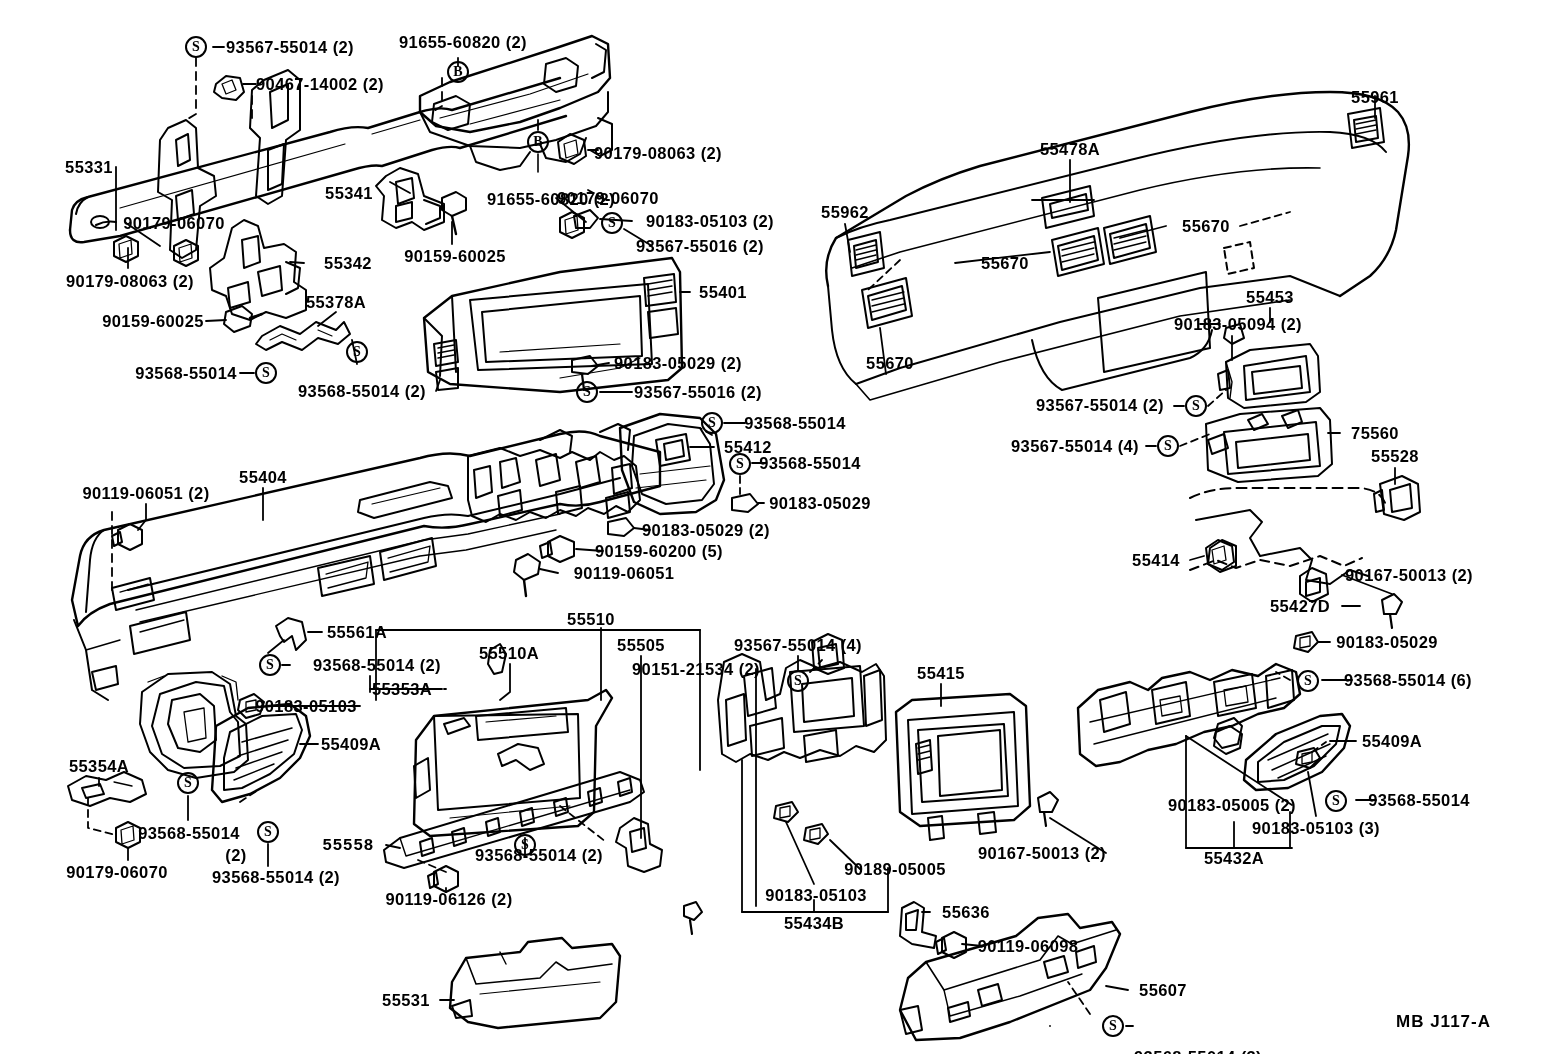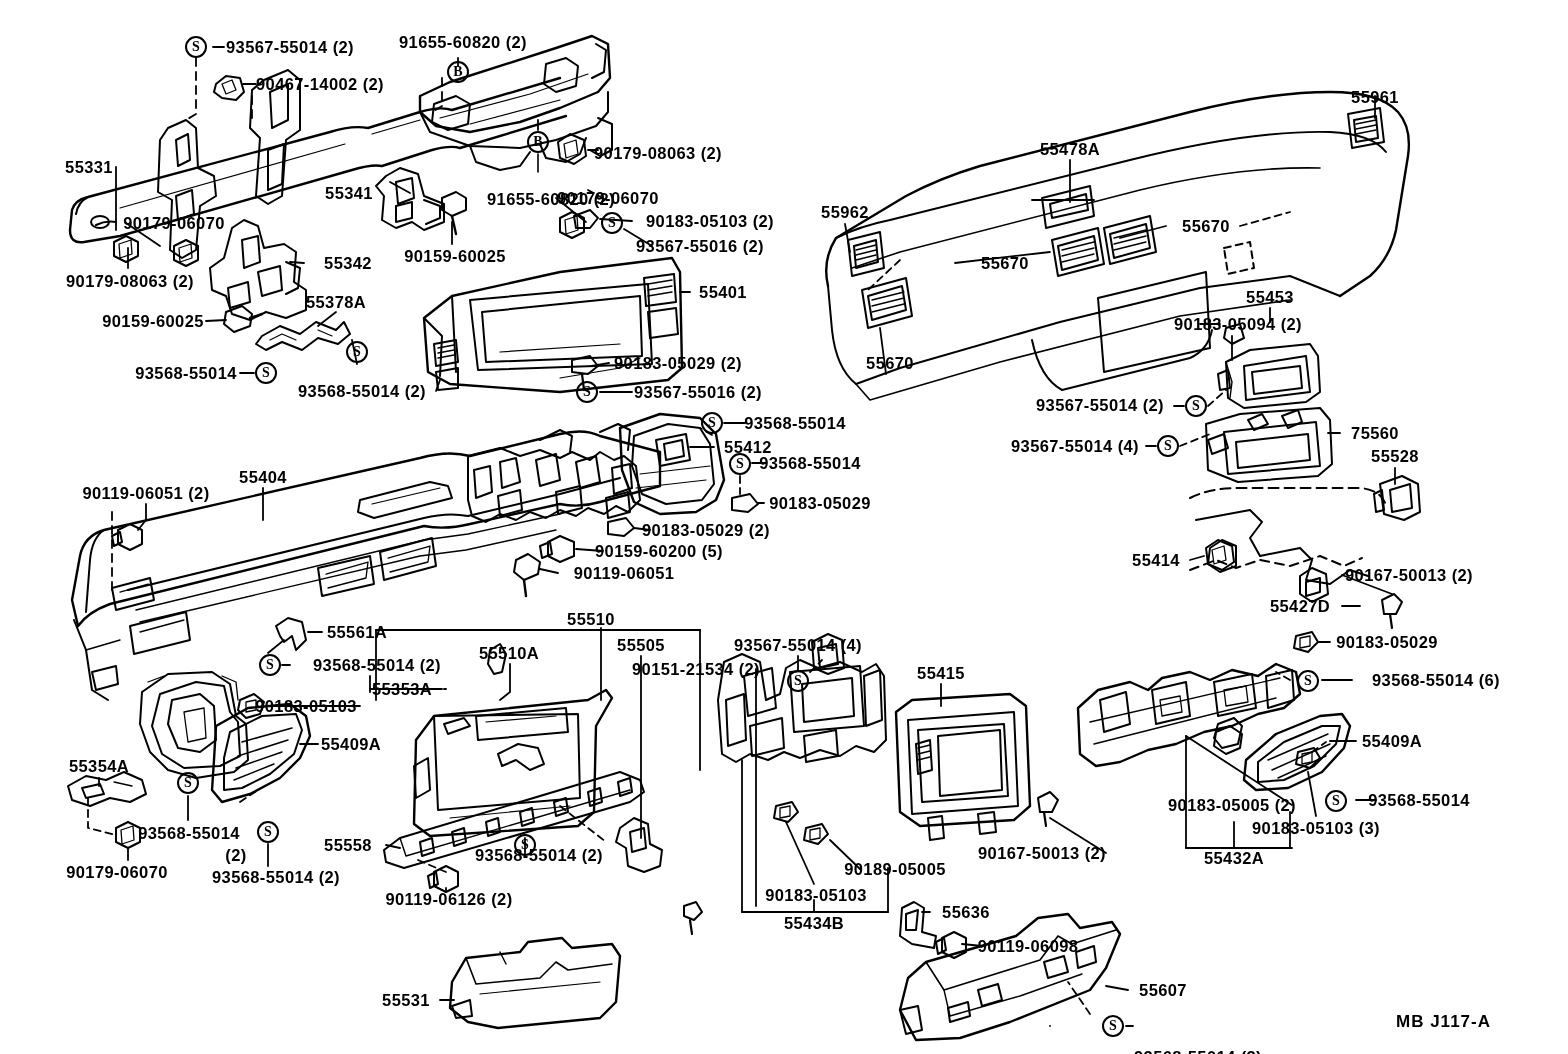--- a/index.html
+++ b/index.html
@@ -642,28 +642,28 @@
       <div class="lbl" style="left: 1409px; top: 575px;">90167-50013 (2)</div>
       <div class="lbl" style="left: 1300px; top: 606px;">55427D</div>
       <div class="lbl" style="left: 591px; top: 619px;">55510</div>
       <div class="lbl" style="left: 357px; top: 632px;">55561A</div>
       <div class="lbl" style="left: 1387px; top: 642px;">90183-05029</div>
       <div class="lbl" style="left: 641px; top: 645px;">55505</div>
       <div class="lbl" style="left: 798px; top: 645px;">93567-55014 (4)</div>
       <div class="lbl" style="left: 509px; top: 653px;">55510A</div>
       <div class="lbl" style="left: 696px; top: 669px;">90151-21534 (2)</div>
       <div class="lbl" style="left: 377px; top: 665px;">93568-55014 (2)</div>
-      <div class="lbl" style="left: 1408px; top: 680px; margin-left: 28px;">93568-55014 (6)</div>
+      <div class="lbl" style="left: 1408px; top: 680px;">93568-55014 (6)</div>
       <div class="lbl" style="left: 402px; top: 689px;">55353A</div>
       <div class="lbl" style="left: 941px; top: 673px;">55415</div>
       <div class="lbl" style="left: 306px; top: 706px;">90183-05103</div>
       <div class="lbl" style="left: 351px; top: 744px;">55409A</div>
       <div class="lbl" style="left: 1392px; top: 741px;">55409A</div>
       <div class="lbl" style="left: 99px; top: 766px;">55354A</div>
-      <div class="lbl" style="left: 348px; top: 845px;">55558</div>
+      <div class="lbl" style="left: 348px; top: 845px; font-family: Liberation Mono, monospace;">55558</div>
       <div class="lbl" style="left: 189px; top: 833px;">93568-55014</div>
       <div class="lbl" style="left: 236px; top: 855px;">(2)</div>
       <div class="lbl" style="left: 539px; top: 855px;">93568-55014 (2)</div>
       <div class="lbl" style="left: 1232px; top: 805px;">90183-05005 (2)</div>
       <div class="lbl" style="left: 1419px; top: 800px;">93568-55014</div>
       <div class="lbl" style="left: 1042px; top: 853px;">90167-50013 (2)</div>
       <div class="lbl" style="left: 1316px; top: 828px;">90183-05103 (3)</div>
       <div class="lbl" style="left: 117px; top: 872px;">90179-06070</div>
       <div class="lbl" style="left: 276px; top: 877px;">93568-55014 (2)</div>
       <div class="lbl" style="left: 895px; top: 869px;">90189-05005</div>

